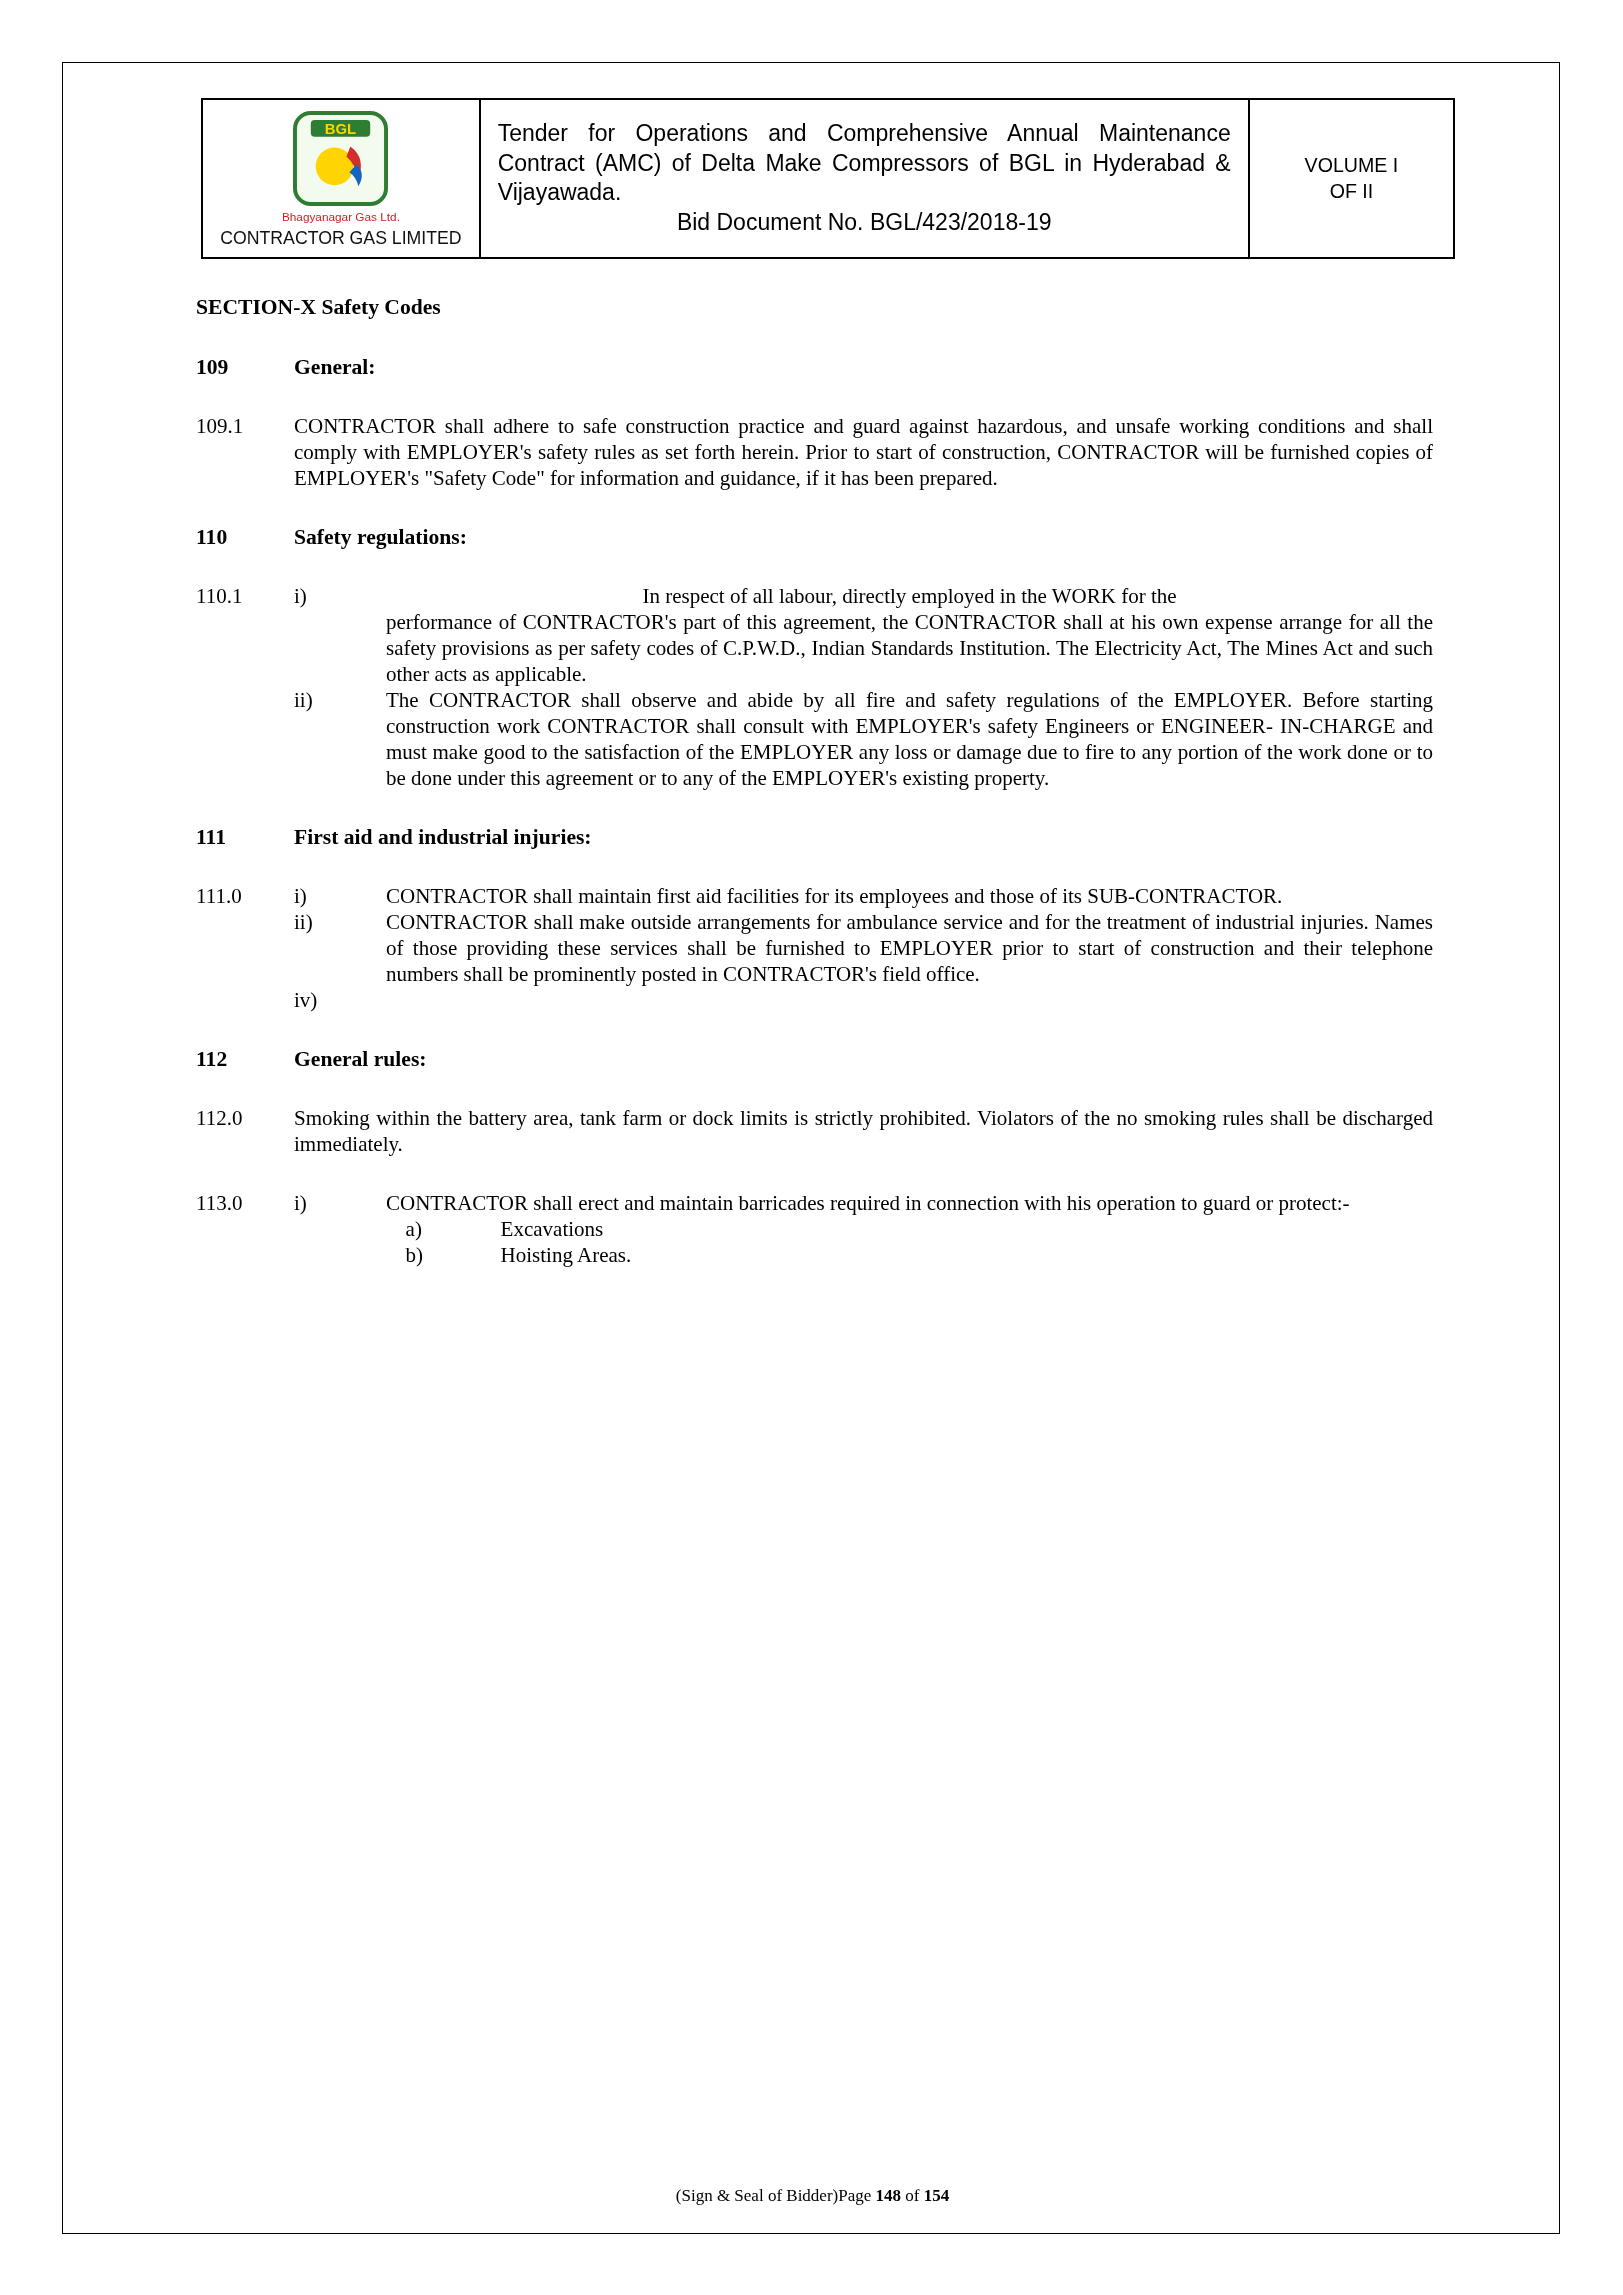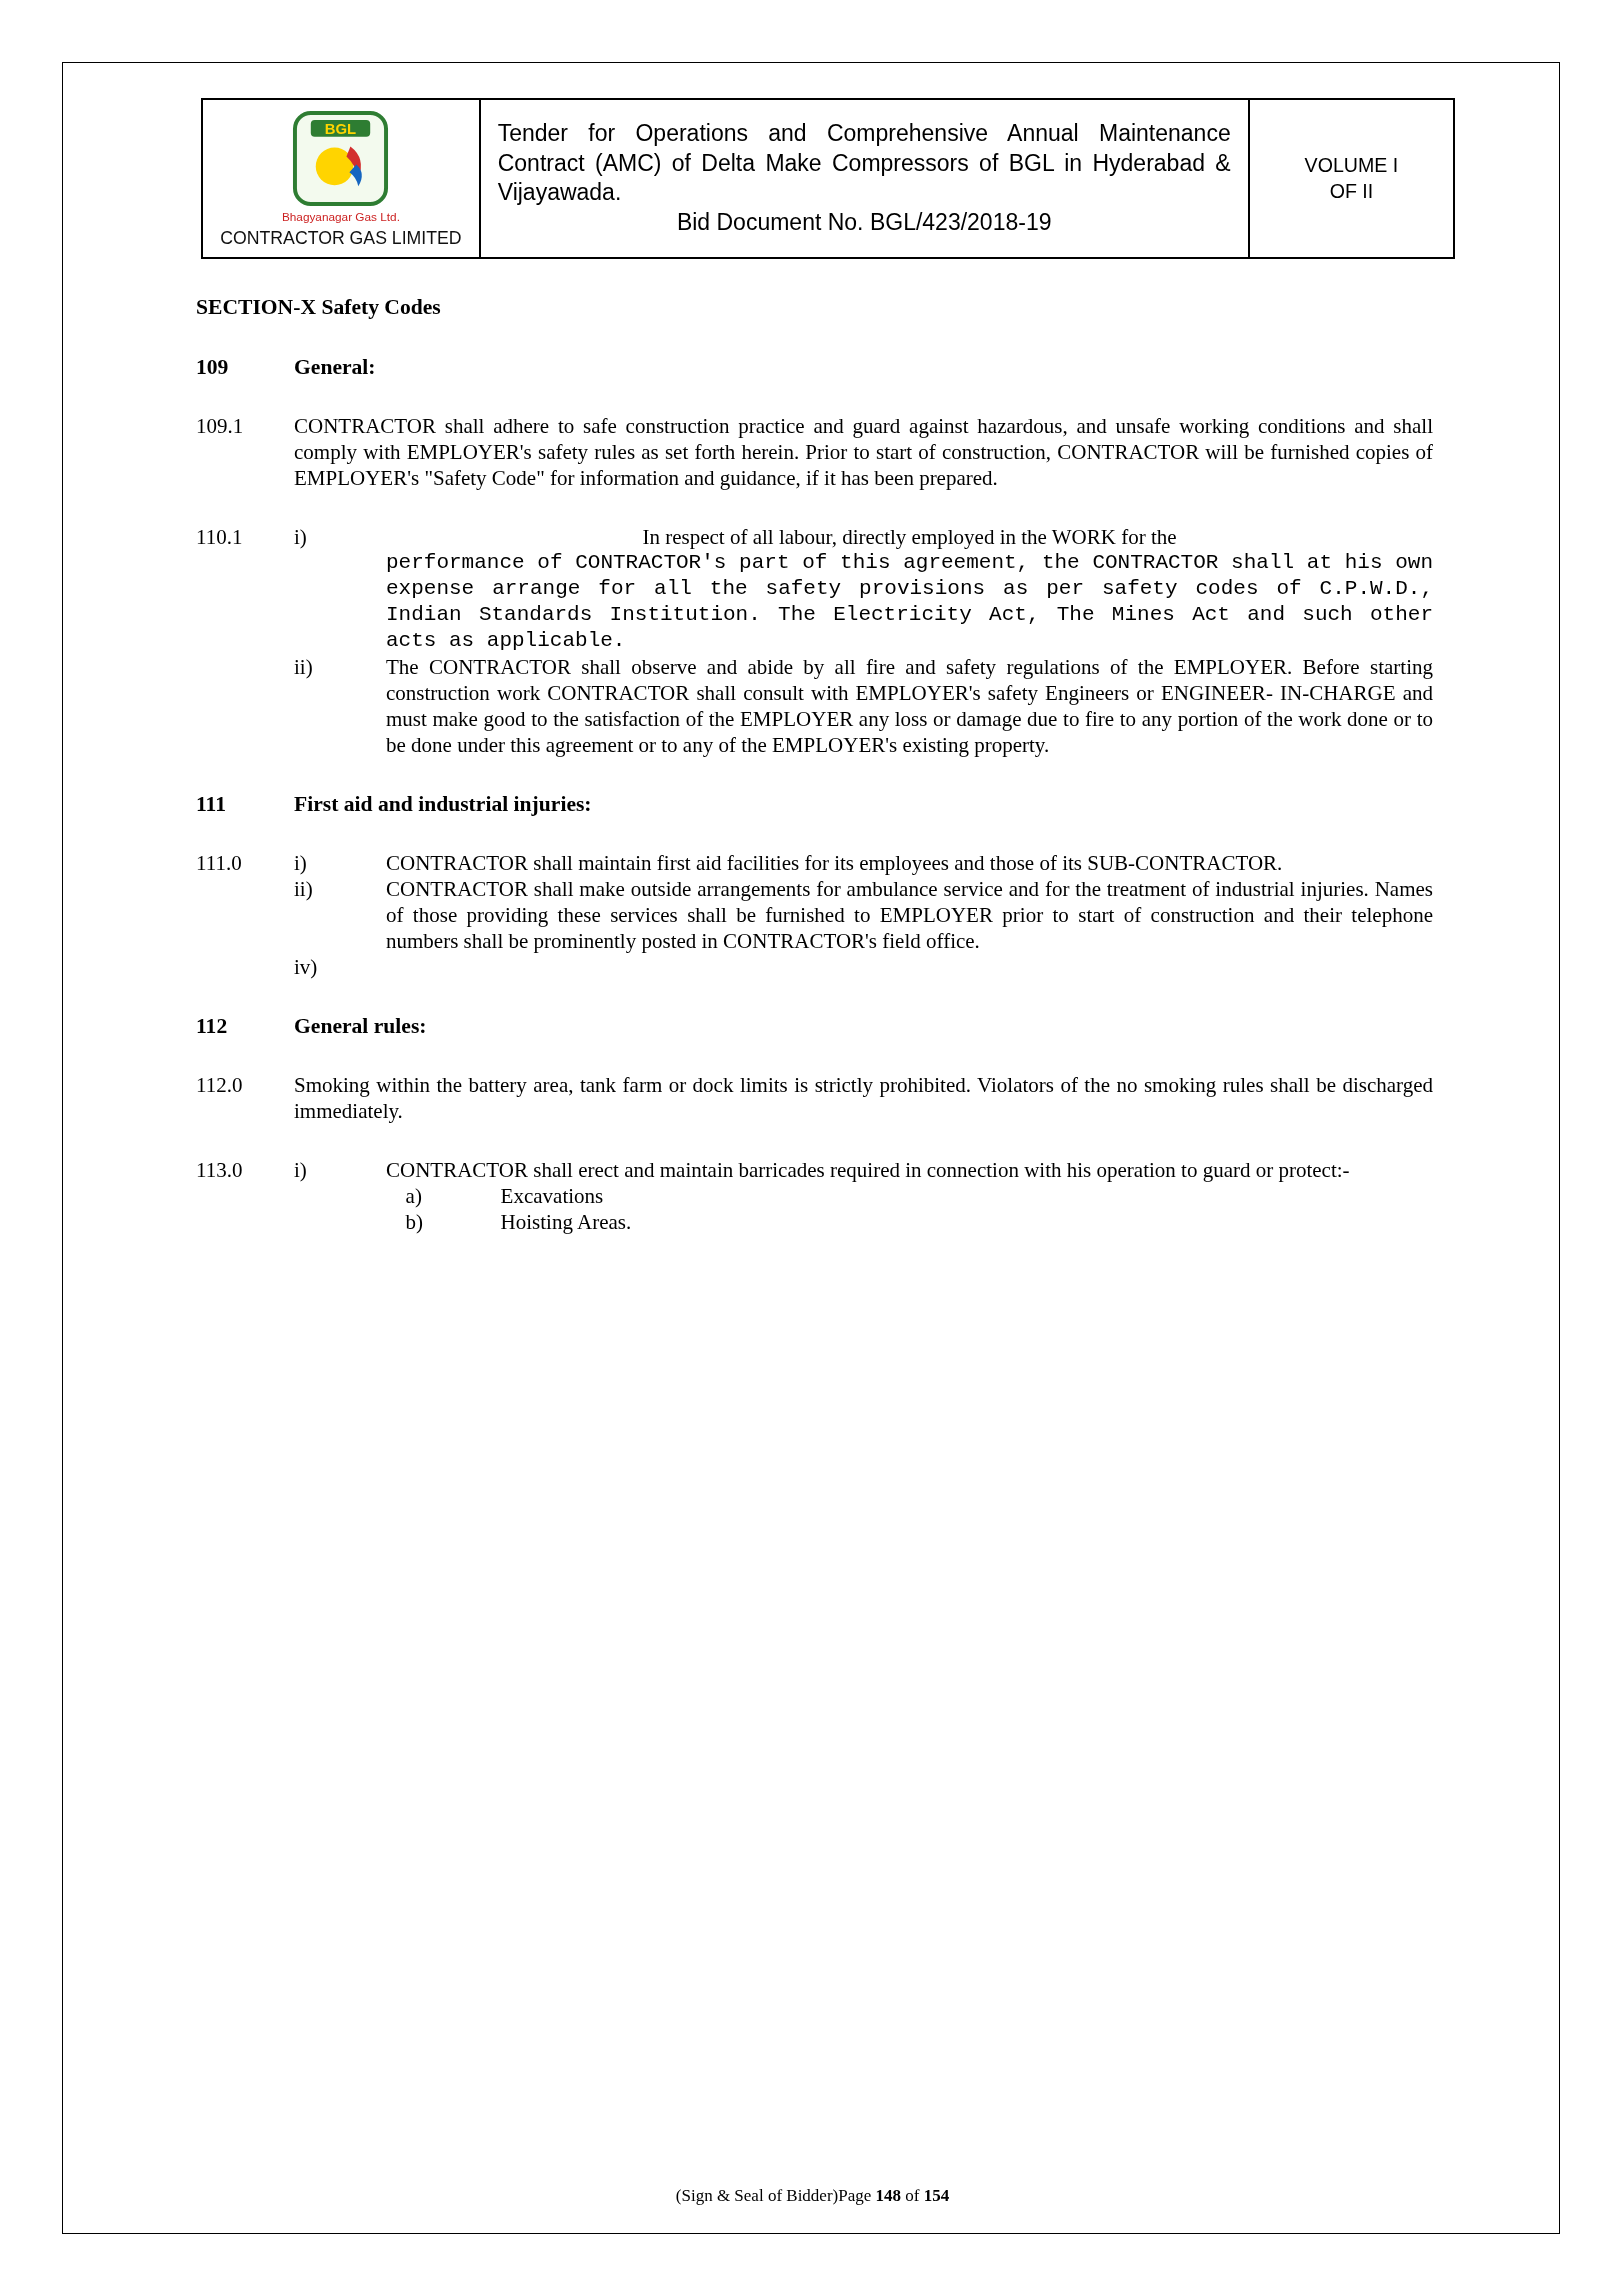--- a/index.html
+++ b/index.html
@@ -58,21 +58,21 @@
     display: flex;
     font-size: 21px;
     line-height: 26px;
     margin-top: 33px;
   }
   .block.cont { margin-top: 0; }
   .num { flex: 0 0 98px; }
   .marker { flex: 0 0 92px; }
   .heading .num, .heading .h-text { font-weight: bold; font-size: 21.6px; }
   .p-text { flex: 1; text-align: justify; }
-  .p-text .rest { text-align: justify; font-family: Liberation Mono, monospace; }
+  .p-text .rest { text-align: justify; }
   .p-text .firstline { text-align: center; }
   .subsub-line { padding-left: 19.6px; text-align: left; }
   .ss-marker { display: inline-block; width: 95px; }
 
   
   .footer {
     position: absolute;
     left: 194px;
     width: 1237px;
     top: 2183px;
@@ -123,20 +123,24 @@
     <div class="block heading">
       <span class="num">109</span>
       <span class="h-text">General:</span>
     </div>
 
     <div class="block">
       <span class="num">109.1</span>
       <div class="p-text">CONTRACTOR shall adhere to safe construction practice and guard against hazardous, and unsafe working conditions and shall comply with EMPLOYER's safety rules as set forth herein. Prior to start of construction, CONTRACTOR will be furnished copies of EMPLOYER's "Safety Code" for information and guidance, if it has been prepared.</div>
     </div>
 
+    <div class="block heading">
+      <span class="num">110</span>
+      <span class="h-text">Safety regulations:</span>
+    </div>
 
     <div class="block">
       <span class="num">110.1</span>
       <span class="marker">i)</span>
       <div class="p-text">
         <div class="firstline">In respect of all labour, directly employed in the WORK for the</div>
         <div class="rest">performance of CONTRACTOR's part of this agreement, the CONTRACTOR shall at his own expense arrange for all the safety provisions as per safety codes of C.P.W.D., Indian Standards Institution. The Electricity Act, The Mines Act and such other acts as applicable.</div>
       </div>
     </div>
 

